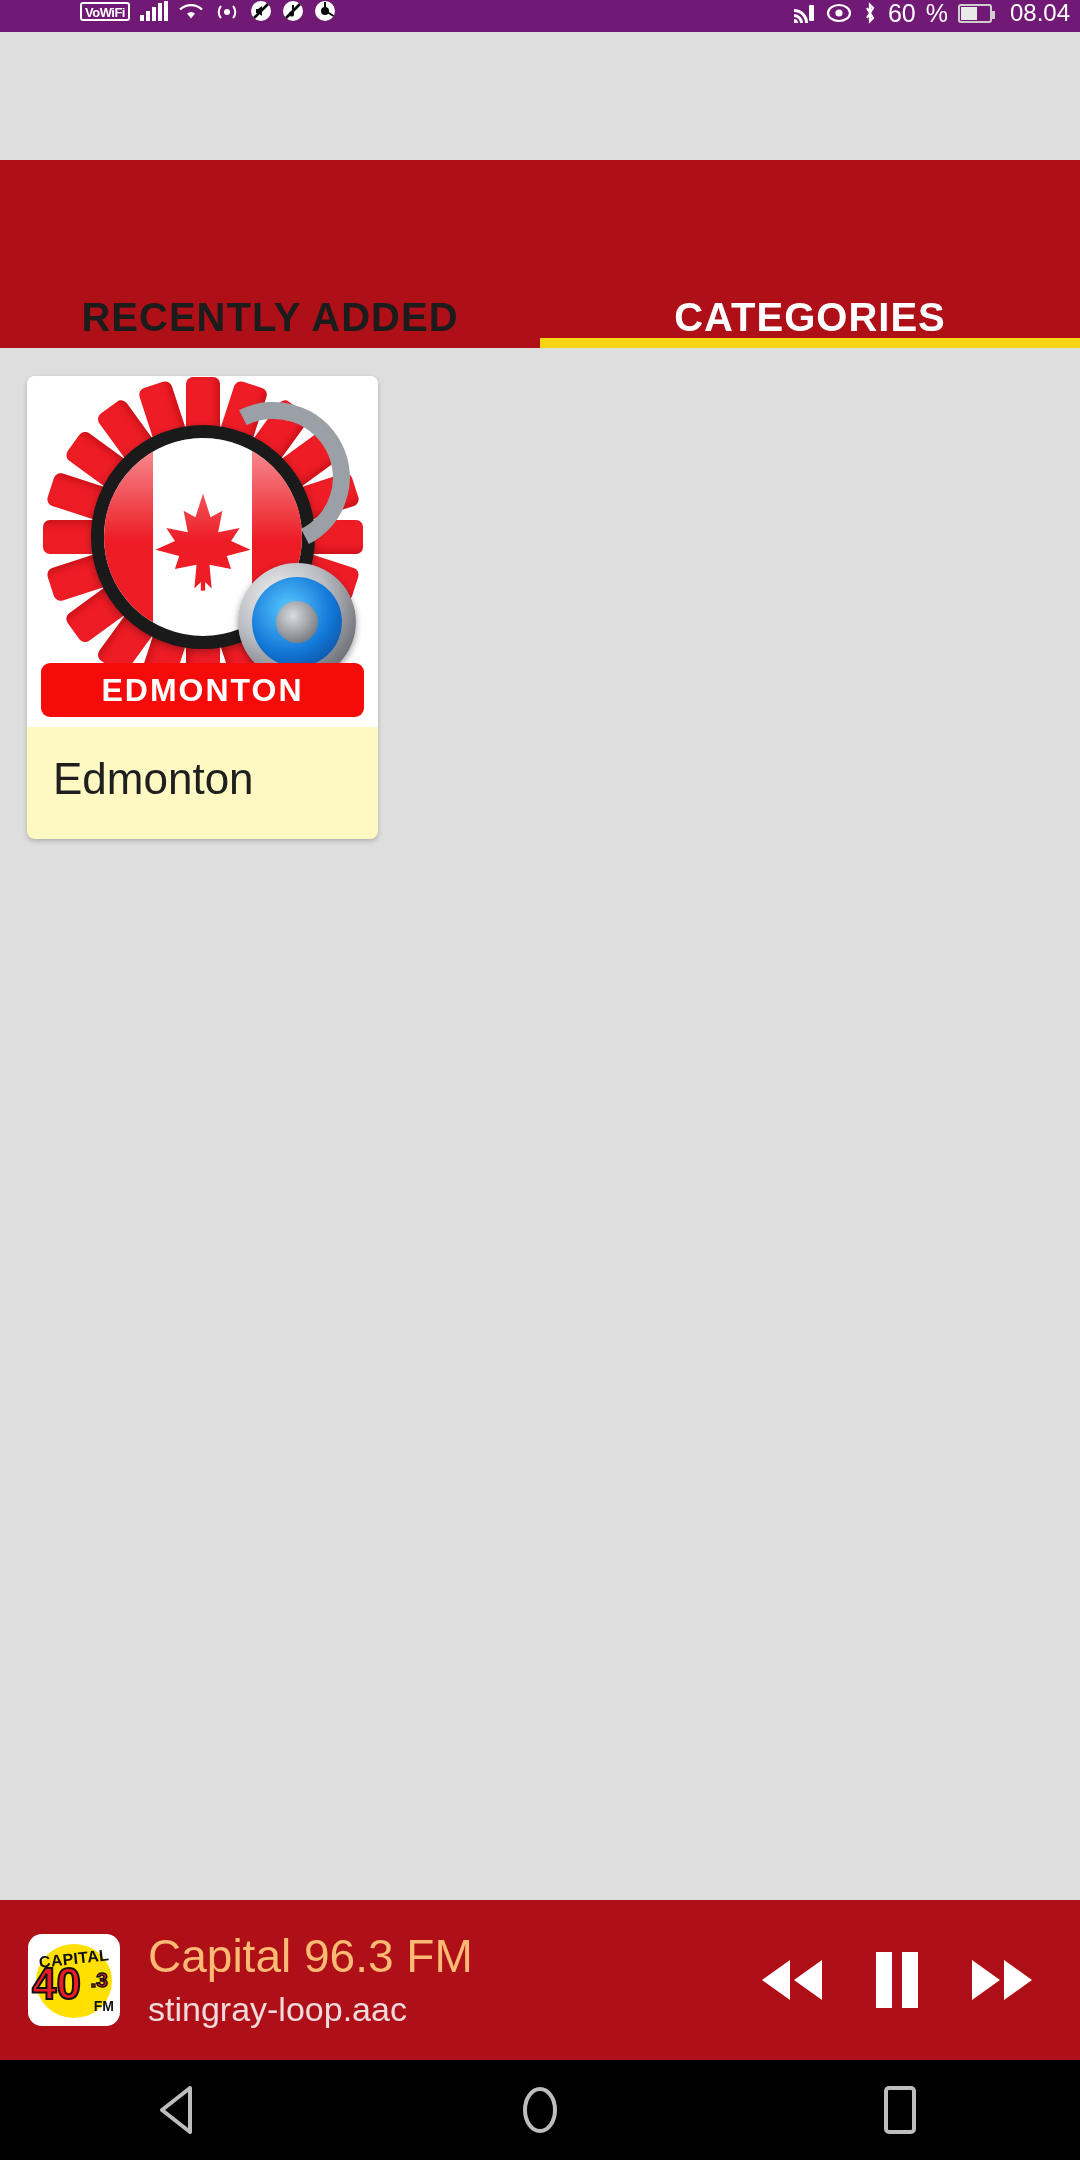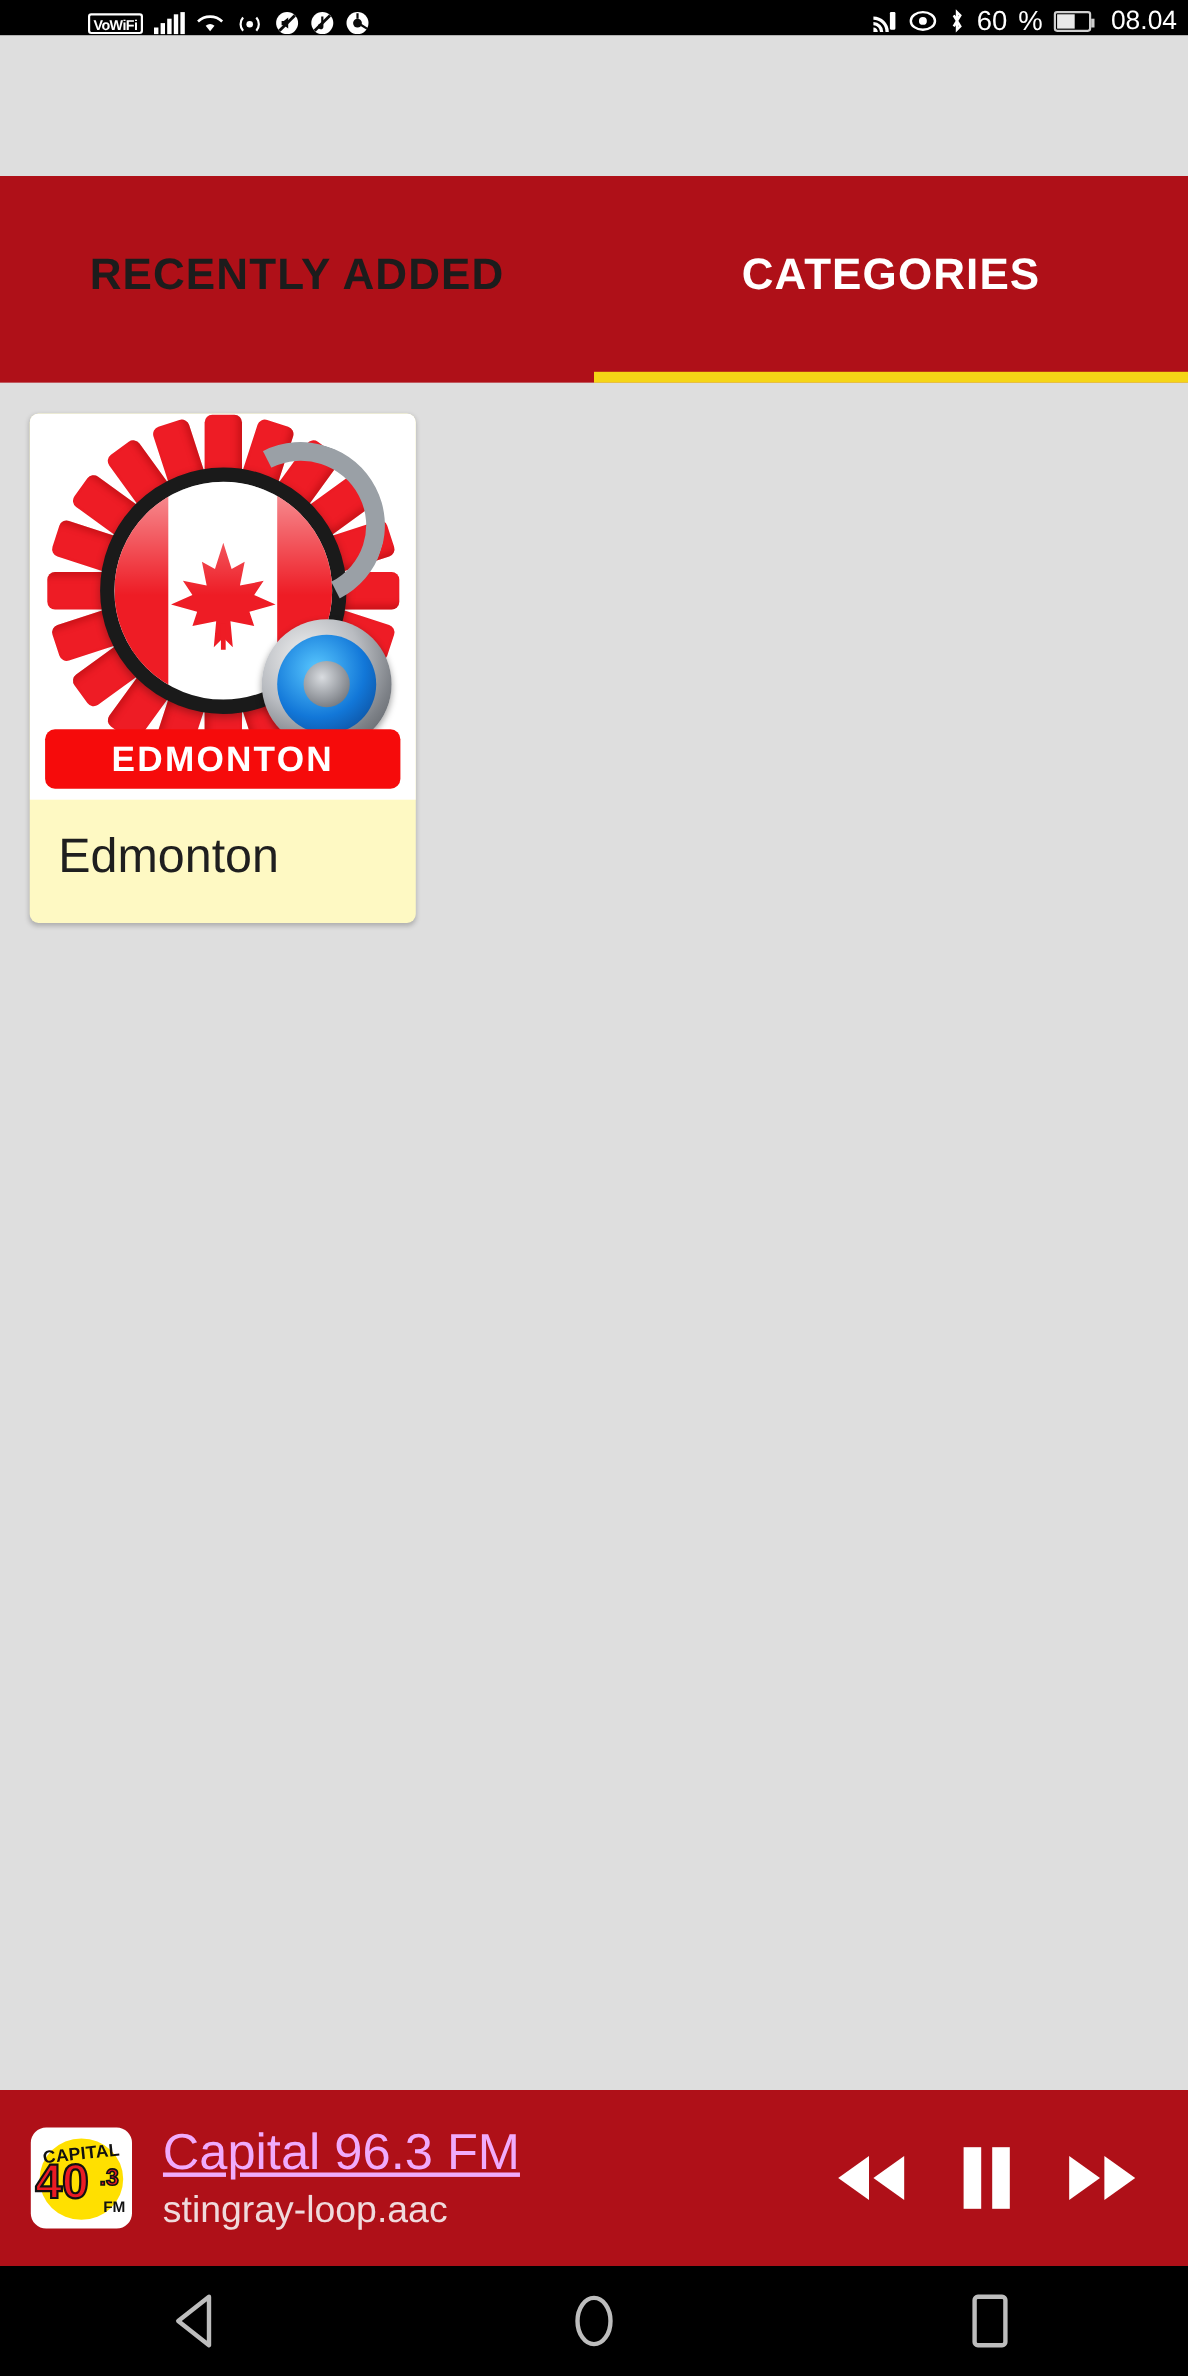--- a/index.html
+++ b/index.html
@@ -7,22 +7,22 @@
     width:1080px; height:2160px;
     background:#000;
     font-family:"Liberation Sans", sans-serif;
     overflow:hidden;
   }
   .phone { position:relative; width:1080px; height:2160px; background:#DEDEDE; }
 
   
   .statusbar {
     position:absolute; top:0; left:0; width:1080px; height:32px;
-    background:#000000; color:#FFFFFF;
-    display:flex; align-items:flex-end; justify-content:space-between;
+    background:#701a75; color:#FFFFFF;
+    display:flex; align-items:flex-start; justify-content:space-between;
     padding:0 10px; overflow:hidden;
   }
   .sb-left, .sb-right { display:flex; align-items:center; gap:10px; }
   .sb-left { margin-left:70px; }
   .vowifi {
     border:2px solid #fff; border-radius:3px; font-size:13px; font-weight:bold;
     padding:0 3px; letter-spacing:-0.5px; line-height:17px; height:19px;
   }
   .sb-icon { display:inline-flex; align-items:center; }
   .sb-text { font-size:25px; letter-spacing:0px; line-height:26px; }
@@ -58,21 +58,21 @@
     text-align:center; margin-left:-20px; letter-spacing:0.2px;
   }
   .search-btn {
     width:110px; height:110px; display:flex; align-items:center; justify-content:center;
     cursor:pointer;
   }
 
   
   .tabs {
     position:absolute; top:160px; left:0; width:1080px; height:188px;
-    background:#AF1018; display:flex;
+    background:#AF1018; display:flex;align-items:flex-end;
   }
   .tab {
     flex:1; display:flex; align-items:center; justify-content:center;
     font-size:40px; font-weight:bold; letter-spacing:1px;
     position:relative; cursor:pointer; padding-bottom:8px;
   }
   .tab.inactive { color:#1C1C1C; }
   .tab.active { color:#FFFFFF; }
   .tab-indicator {
     position:absolute; bottom:0; left:0; right:0; height:10px; background:#F5D516;
@@ -179,22 +179,22 @@
   .pl-3 {
     position:absolute; right:12px; top:34px; font-size:21px; font-weight:bold;
     color:#EB1C24; -webkit-text-stroke:1.5px #111;
   }
   .pl-fm {
     position:absolute; right:6px; bottom:12px; font-size:14px; font-weight:bold;
     color:#111;
   }
   .player-meta { margin-left:28px; flex:1; min-width:0; }
   .player-title {
-    color:#f0abfc; font-size:46px; line-height:56px; white-space:nowrap;
-    overflow:hidden; text-overflow:ellipsis;text-decoration:underline;
+    color:#fdba74; font-size:46px; line-height:56px; white-space:nowrap;
+    overflow:hidden; text-overflow:ellipsis;
   }
   .player-sub {
     color:#F0DADC; font-size:34px; line-height:46px; margin-top:2px;
     white-space:nowrap; overflow:hidden; text-overflow:ellipsis;
   }
   .player-controls { display:flex; align-items:center; gap:40px; margin-right:14px; }
   .ctrl { cursor:pointer; display:flex; align-items:center; justify-content:center; }
 
   
   .navbar {

